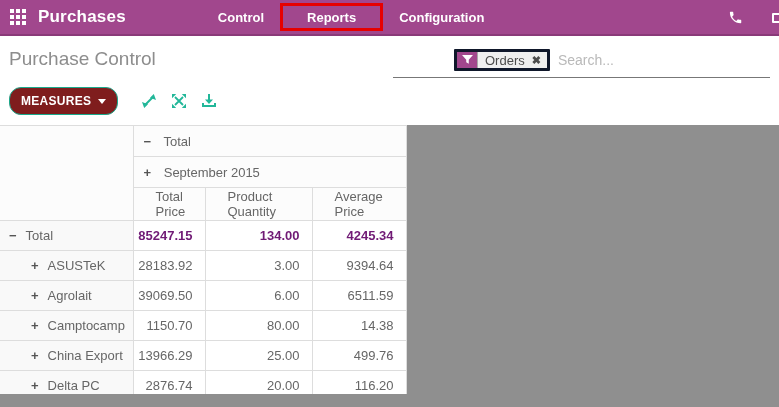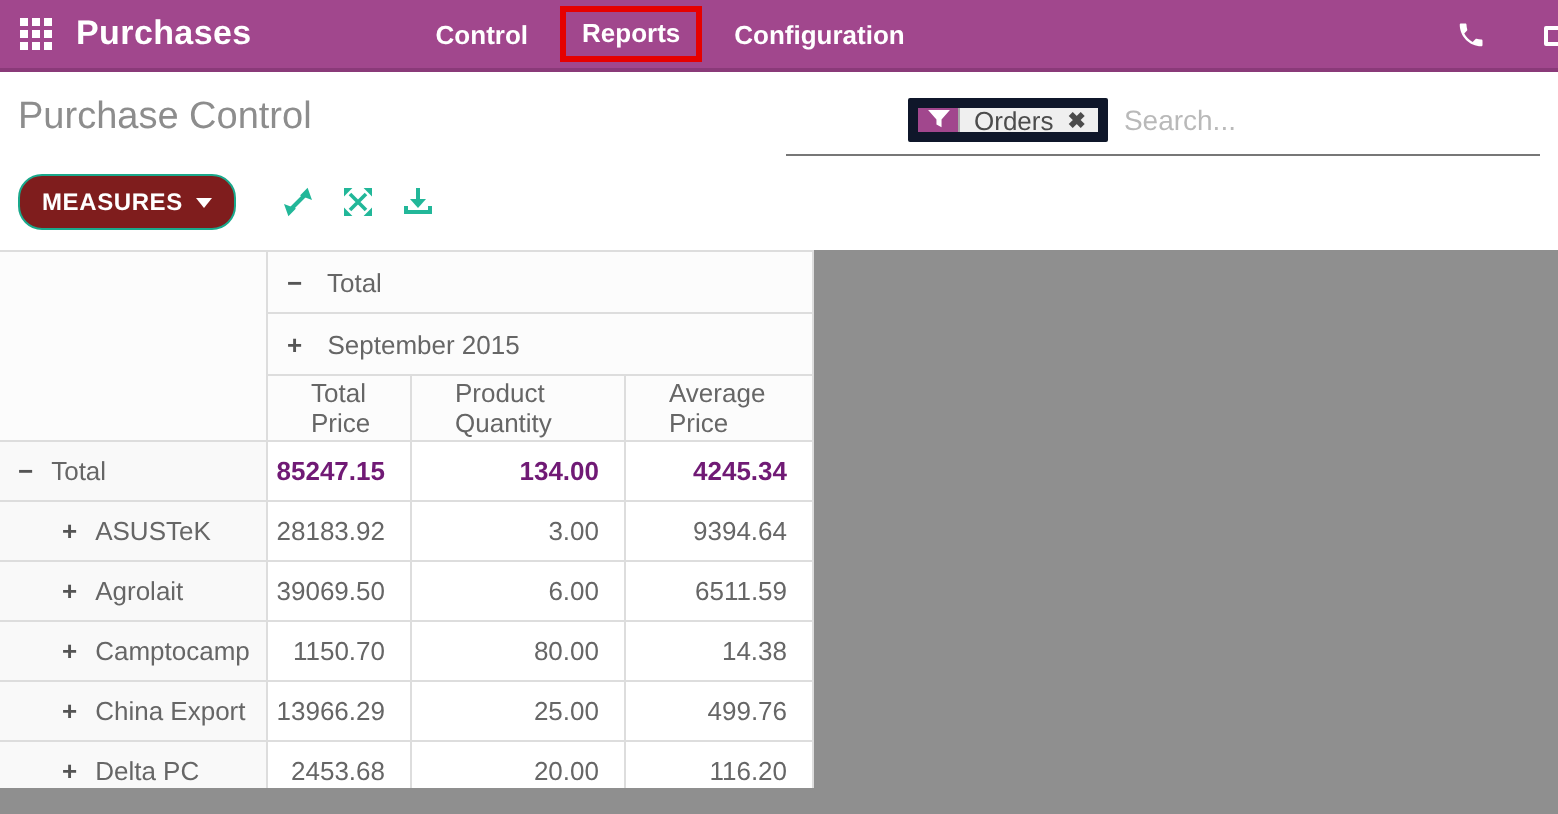--- a/index.html
+++ b/index.html
@@ -18,39 +18,39 @@
   .apps-icon {
     margin-left:10px; width:16px; height:16px;
     display:grid; grid-template-columns:repeat(3,4px); grid-template-rows:repeat(3,4px);
     gap:2px; cursor:pointer;
   }
   .apps-icon i { background:#fff; width:4px; height:4px; display:block; }
   .app-title { font-size:17px; font-weight:bold; margin-left:12px; letter-spacing:.2px; }
   .topnav { display:flex; align-items:center; margin-left:80px; }
   .topnav .item { font-size:13px; font-weight:bold; padding:5px 0; margin:0 12px; cursor:pointer; white-space:nowrap; }
   .red-box { border:3px solid #e60000; padding:2px 8px; margin:0 4px; }
-  .red-box .item { margin:0; }
+  .red-box .item { margin:16px; }
   .phone-icon { position:absolute; right:36px; top:10px; width:15px; height:15px; cursor:pointer; }
   .phone-icon svg { display:block; }
   .message-icon {
     position:absolute; right:-7px; top:13px; width:14px; height:10px;
     border:2px solid #fff; border-radius:1px;
   }
 
   
   .subheader { height:89px; background:#fff; position:relative; }
   .page-title { position:absolute; left:9px; top:12px; font-size:19px; color:#8d8d8d; }
 
   .searchbar {
     position:absolute; right:9px; top:13px; width:377px; height:29px;
     border-bottom:1px solid #777; display:flex; align-items:flex-start;
   }
   .facet {
     margin-left:61px; height:22px; display:flex; align-items:stretch;
-    border:5px solid #0f172a; background:#efefef; border-radius:1px;
+    border:3px solid #0f172a; background:#efefef; border-radius:1px;
   }
   .facet-icon {
     background:#a1478d; width:21px; display:flex; align-items:center; justify-content:center;
     border-right:1px solid #a8a8a8;
   }
   .facet-label { padding:0 7px; font-size:13px; color:#4c4c4c; display:flex; align-items:center; }
   .facet-remove { padding:0 6px 0 0; font-size:11px; font-weight:bold; color:#4c4c4c;
     display:flex; align-items:center; cursor:pointer; }
   .search-input {
     flex:1; border:none; outline:none; font-size:14px; color:#333;
@@ -217,20 +217,20 @@
         <td class="val">14.38</td>
       </tr>
       <tr>
         <td class="rowhead"><span class="indent"></span><span class="expander">+</span><span>China Export</span></td>
         <td class="val">13966.29</td>
         <td class="val">25.00</td>
         <td class="val">499.76</td>
       </tr>
       <tr>
         <td class="rowhead"><span class="indent"></span><span class="expander">+</span><span>Delta PC</span></td>
-        <td class="val">2453.68</td>
+        <td class="val">2876.74</td>
         <td class="val">20.00</td>
         <td class="val">116.20</td>
       </tr>
     </tbody>
       </table>
   </div>
 </div>
 
 </body></html>

